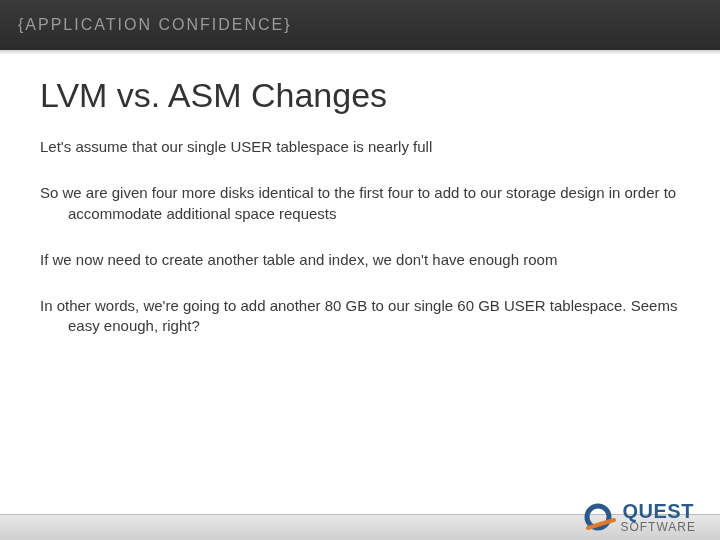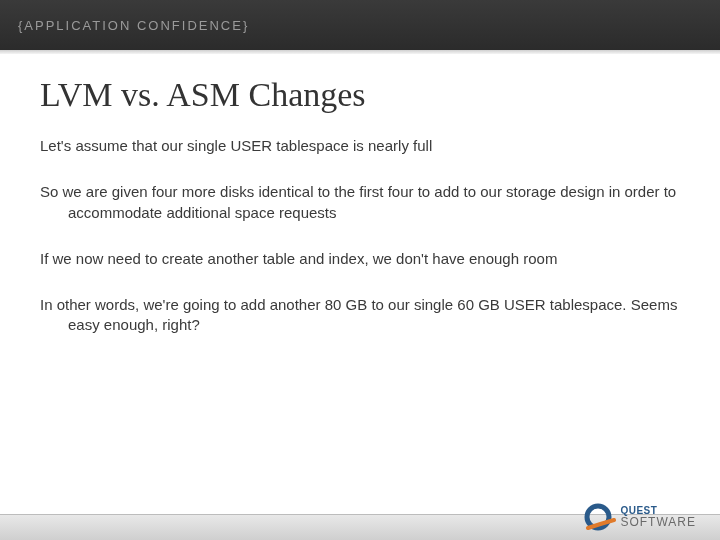--- a/index.html
+++ b/index.html
@@ -12,38 +12,38 @@
   .header-bar {
     width: 100%;
     height: 50px;
     background: linear-gradient(to bottom, #3a3a3a 0%, #2b2b2b 100%);
     display: flex;
     align-items: center;
     padding-left: 18px;
   }
   .header-text {
     color: #9a9a9a;
-    font-size: 13px;
+    font-size: 16px;
     letter-spacing: 2px;
     font-weight: 400;
   }
   .header-underline {
     width: 100%;
     height: 4px;
     background: linear-gradient(to bottom, #d0d0d0, #f5f5f5);
   }
   .content {
     padding: 22px 40px 0 40px;
   }
   .title {
     font-size: 34px;
     color: #333;
     font-weight: 400;
     margin-bottom: 22px;
-    font-family: Liberation Serif, serif;
+    font-family: Liberation Sans, sans-serif;
   }
   .para {
     font-size: 15px;
     color: #3a3a3a;
     line-height: 1.35;
     margin-bottom: 26px;
     padding-left: 0;
     text-indent: 0;
   }
   .para .hang {
@@ -81,24 +81,25 @@
     position: relative;
   }
   .logo-q svg { display: block; }
   .logo-text {
     display: flex;
     flex-direction: column;
     line-height: 1;
   }
   .logo-line1 {
     color: #2a5a8a;
-    font-size: 10px;
+    font-size: 20px;
     font-weight: 700;
     letter-spacing: 0.5px;
     font-family: Arial, sans-serif;
+    text-align: center;
   }
   .logo-line2 {
     color: #6a6a6a;
     font-size: 12px;
     font-weight: 400;
     letter-spacing: 1px;
     font-family: Liberation Sans, sans-serif;
   }
 </style>
 </head>

